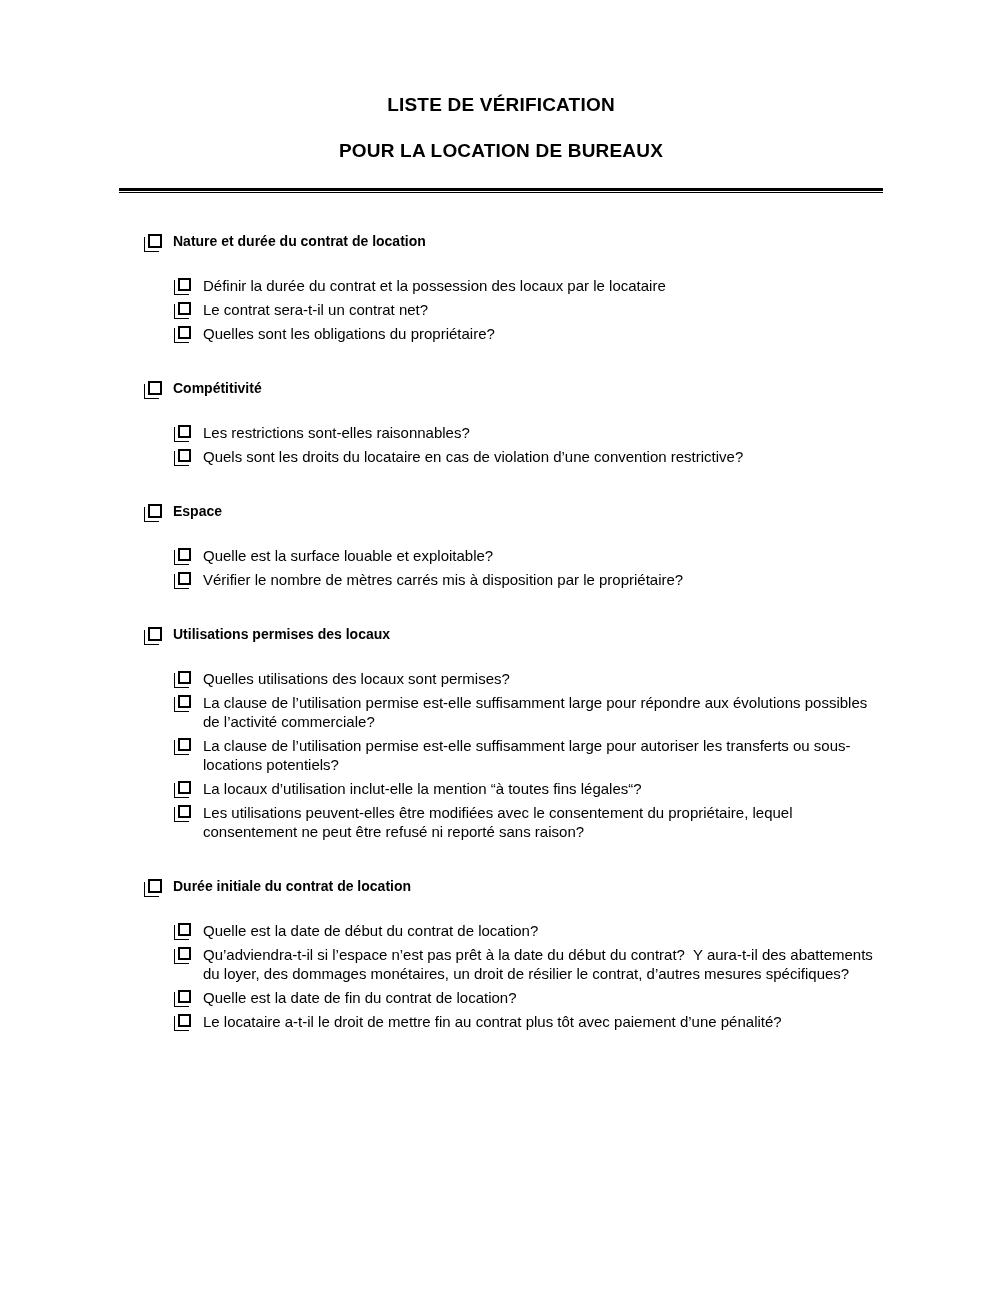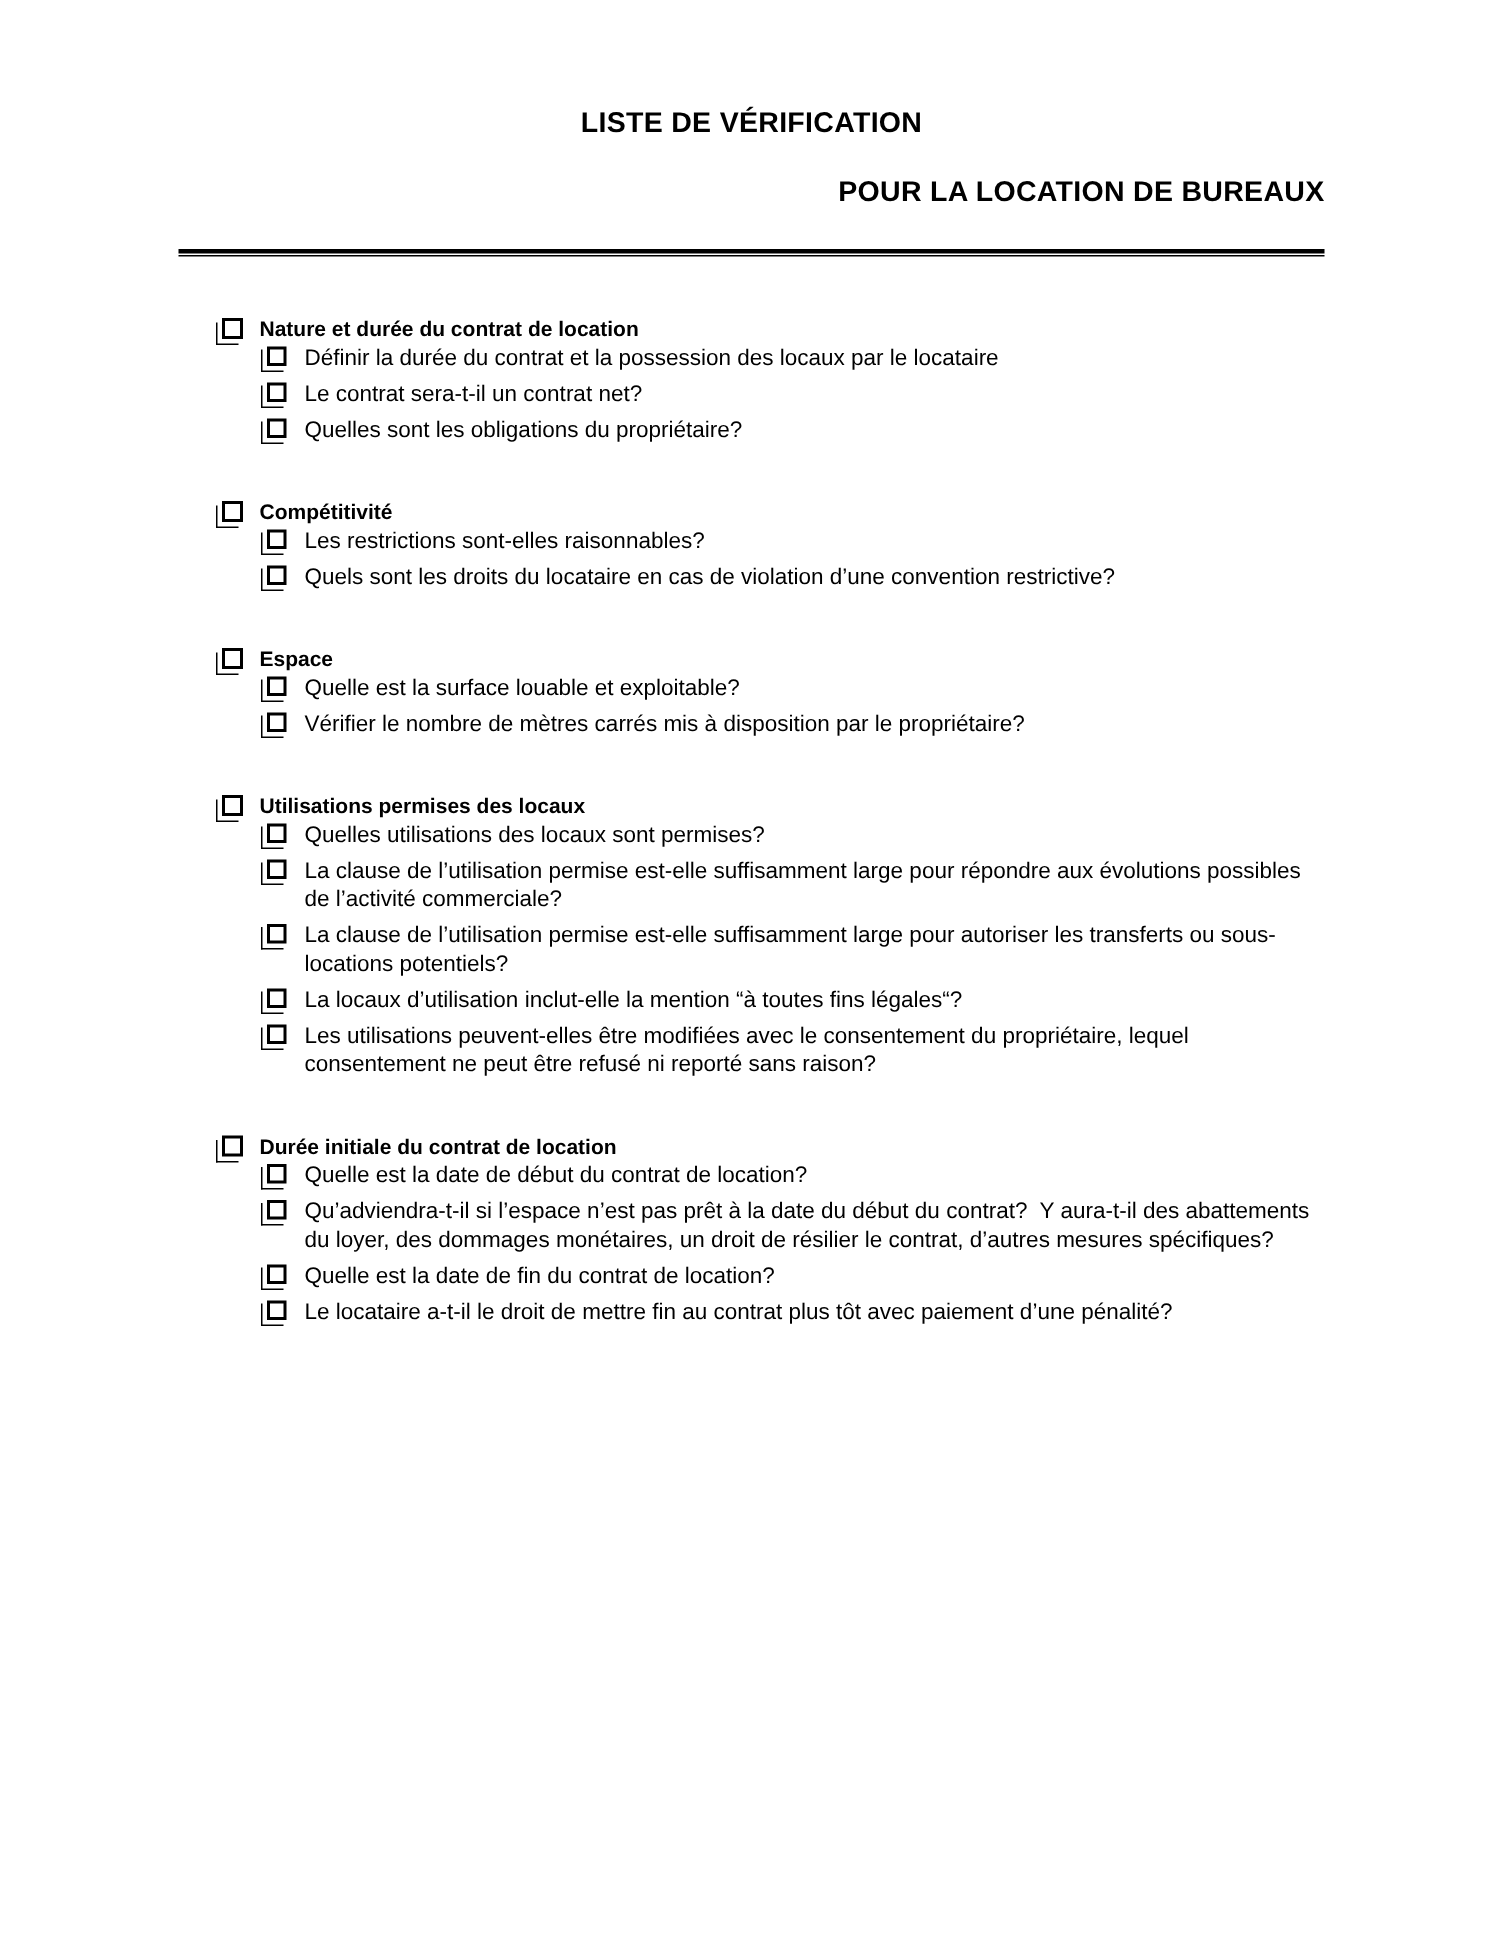--- a/index.html
+++ b/index.html
@@ -10,33 +10,32 @@
   body {
     width: 1000px;
     height: 1290px;
     font-family: "Liberation Sans", "DejaVu Sans", sans-serif;
     color: #000000;
     overflow: hidden;
   }
   .doc {
     margin-left: 119px;
     width: 764px;
-    padding-top: 72px;
+    padding-top: 94px;
     box-sizing: border-box;
   }
   .title {
     font-size: 19px;
     font-weight: bold;
     text-align: center;
     line-height: 22px;
     letter-spacing: 0.2px;
   }
   .title2 {
     margin-top: 24px;
-    text-align: right;
   }
   .rule {
     margin-top: 26px;
     height: 5px;
     border-top: 3px solid #000;
     border-bottom: 1px solid #000;
     box-sizing: border-box;
   }
   .section {
     margin-top: 36px;
@@ -47,20 +46,21 @@
   .sec-head {
     display: flex;
     align-items: flex-start;
     padding-left: 29px;
     gap: 11px;
     font-weight: bold;
     font-size: 14px;
     line-height: 19px;
   }
   .items {
+    margin-top: 25px;
   }
   .item {
     display: flex;
     align-items: flex-start;
     padding-left: 59px;
     gap: 12px;
     font-size: 15px;
     line-height: 19px;
     margin-bottom: 5px;
   }

